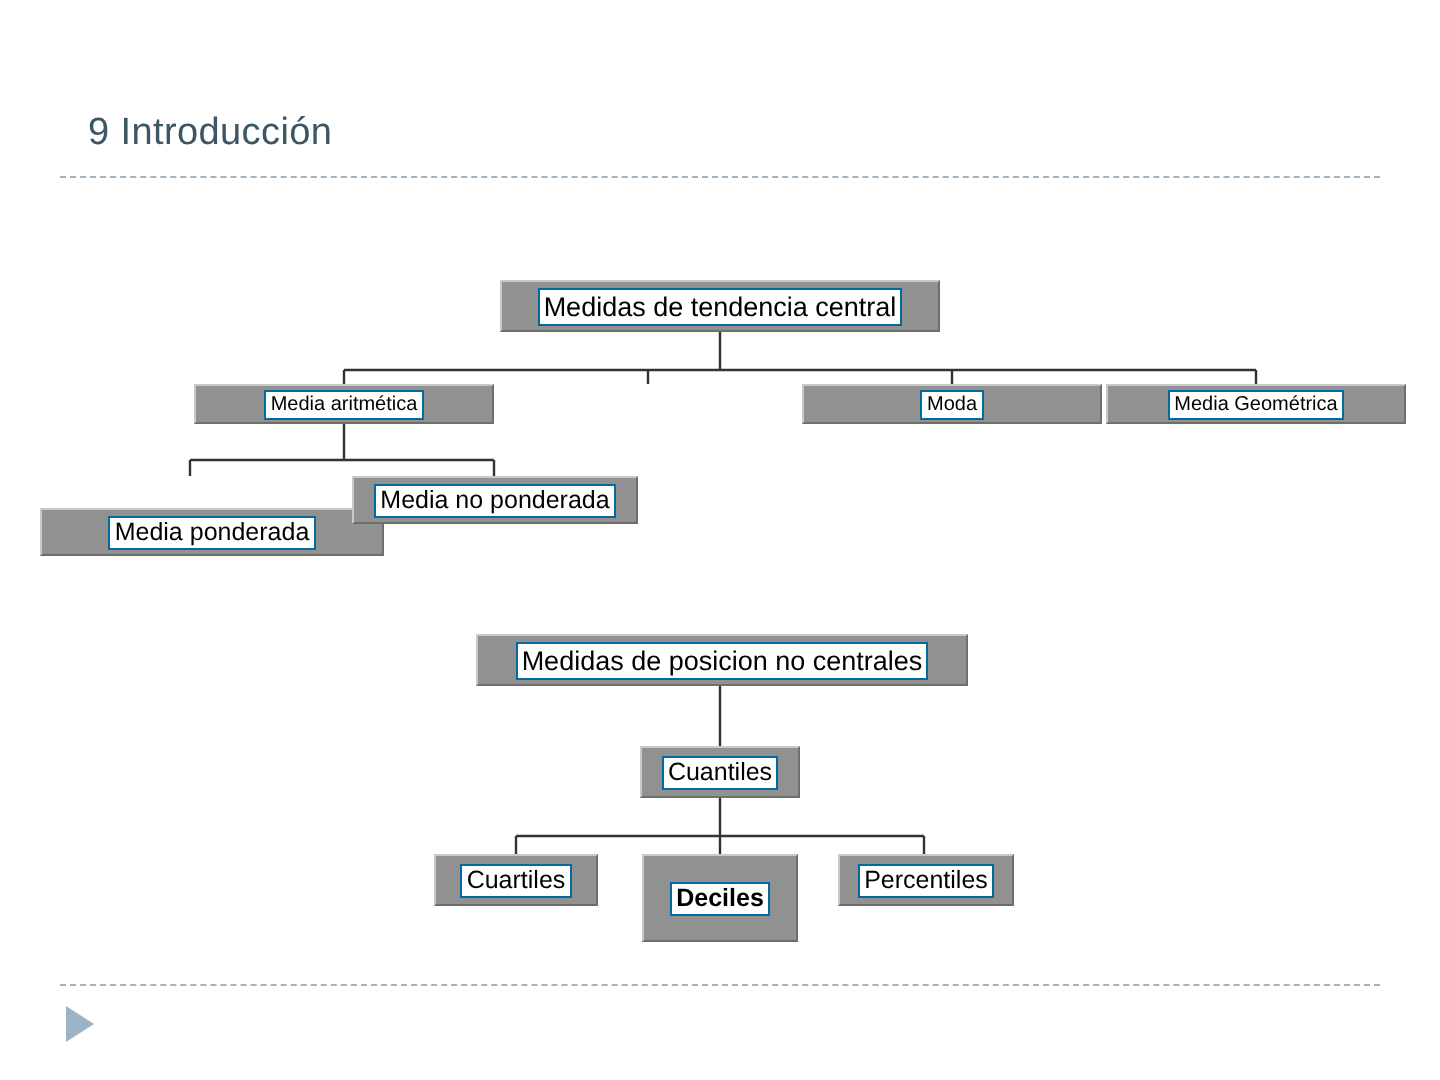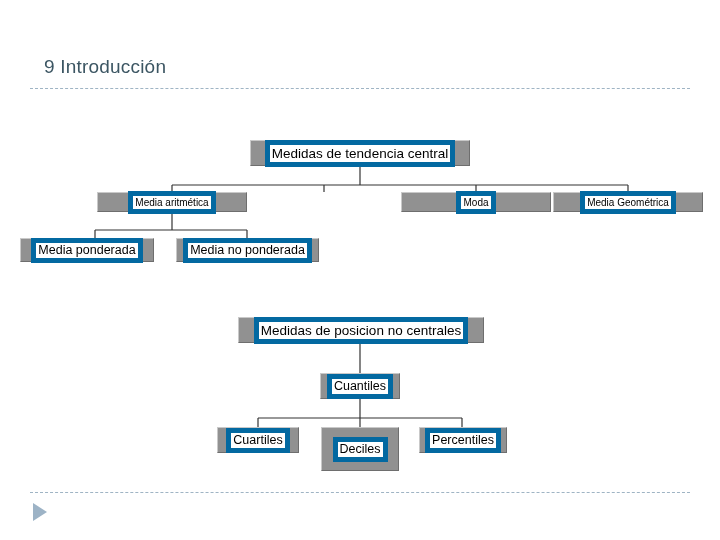--- a/index.html
+++ b/index.html
@@ -80,21 +80,21 @@
     justify-content: center;
   }
   .node .node-label {
     background: #ffffff;
     color: #000000;
     font-family: "Liberation Sans", sans-serif;
     font-size: 12.5px;
     line-height: 15px;
     padding: 0px 2px;
     white-space: nowrap;
-    border: 5px solid #0369a1;
+    border: 1px solid #0369a1;
   }
   .node.small .node-label { font-size: 10px; line-height: 13px; }
   .node.root .node-label { font-size: 13.5px; line-height: 17px; }
 </style>
 </head>
 <body>
 
 <div id="slide-title">9 Introducción</div>
 
 <div class="rule" id="rule-top"></div>
@@ -133,21 +133,21 @@
 
 
   <div class="node small" style="left:401px; top:62px; width:150px; height:20px;">
     <span class="node-label">Moda</span>
   </div>
 
   <div class="node small" style="left:553px; top:62px; width:150px; height:20px;">
     <span class="node-label">Media Geométrica</span>
   </div>
 
-  <div class="node" style="left:20px; top:108px; width:134px; height:24px;">
+  <div class="node" style="left:20px; top:124px; width:172px; height:24px;">
     <span class="node-label">Media ponderada</span>
   </div>
 
   <div class="node" style="left:176px; top:108px; width:143px; height:24px;">
     <span class="node-label">Media no ponderada</span>
   </div>
 </div>
 
 <div class="diagram" id="diagram-posicion">
 
@@ -168,20 +168,20 @@
   </div>
 
   <div class="node" style="left:320px; top:68px; width:80px; height:26px;">
     <span class="node-label">Cuantiles</span>
   </div>
 
   <div class="node" style="left:217px; top:122px; width:82px; height:26px;">
     <span class="node-label">Cuartiles</span>
   </div>
 
-  <div class="node" style="left:321px; top:122px; width:78px; height:44px;">
+  <div class="node" style="left:321px; top:122px; width:78px; height:44px;font-weight:bold;">
     <span class="node-label">Deciles</span>
   </div>
 
   <div class="node" style="left:419px; top:122px; width:88px; height:26px;">
     <span class="node-label">Percentiles</span>
   </div>
 </div>
 
 </body></html>

